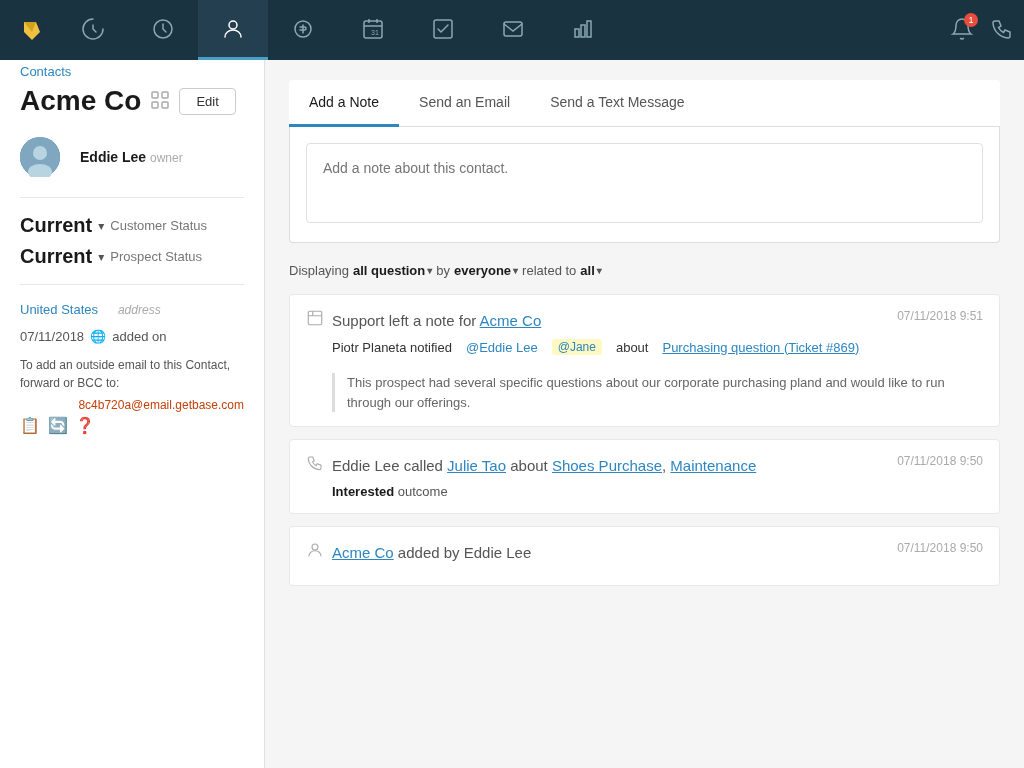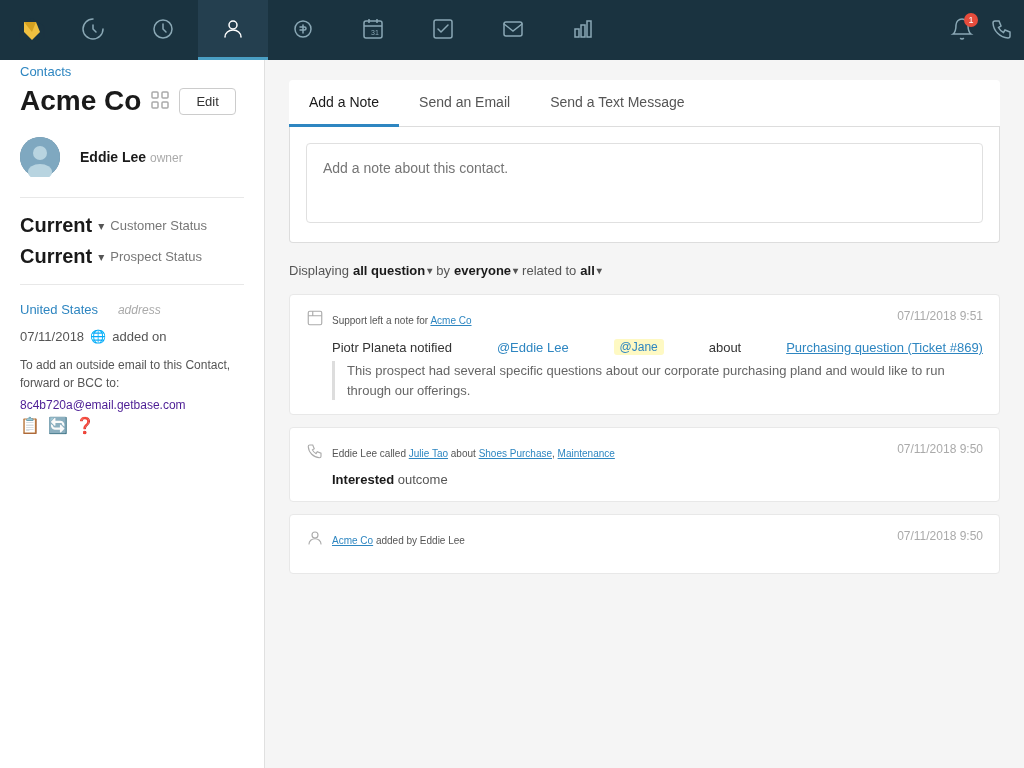--- a/index.html
+++ b/index.html
@@ -181,22 +181,23 @@
       margin-bottom: 12px;
     }
     .date-globe { color: #aaa; }
     .email-info {
       font-size: 12px;
       color: #555;
       line-height: 1.5;
       margin-bottom: 6px;
     }
     .email-link {
-      color: #4c1d95;
+      color: #c2410c;
       font-size: 12px;
+      text-align: right;
     }
     .sidebar-actions {
       display: flex;
       gap: 8px;
       margin-top: 4px;
     }
     .sidebar-icon-btn {
       color: #2e86c1;
       cursor: pointer;
       font-size: 16px;
@@ -286,31 +287,30 @@
       justify-content: space-between;
       align-items: flex-start;
       margin-bottom: 8px;
     }
     .activity-header-left {
       display: flex;
       align-items: center;
       gap: 8px;
     }
     .activity-icon { color: #aaa; font-size: 16px; }
-    .activity-text { font-size: 10px; color: #555; }
+    .activity-text { font-size: 15px; color: #555; }
     .activity-link { color: #2e86c1; cursor: pointer; text-decoration: underline; }
     .activity-timestamp { font-size: 12px; color: #aaa; white-space: nowrap; }
     .activity-body { margin-left: 26px; }
     .mention-body {
       display: flex;
       align-items: center;
       gap: 14px;
-      margin-bottom: 6px;
-      font-size: 13px;
-      justify-content: space-between;
+      margin-bottom: 18px;
+      font-size: 13px;
     }
     .mention { color: #2e86c1; }
     .mention-tag {
       background: #fef9c3;
       color: #2e86c1;
       padding: 1px 6px;
       border-radius: 3px;
       font-size: 12px;
     }
     .ticket-link { color: #2e86c1; cursor: pointer; text-decoration: underline; font-weight: 500; }

